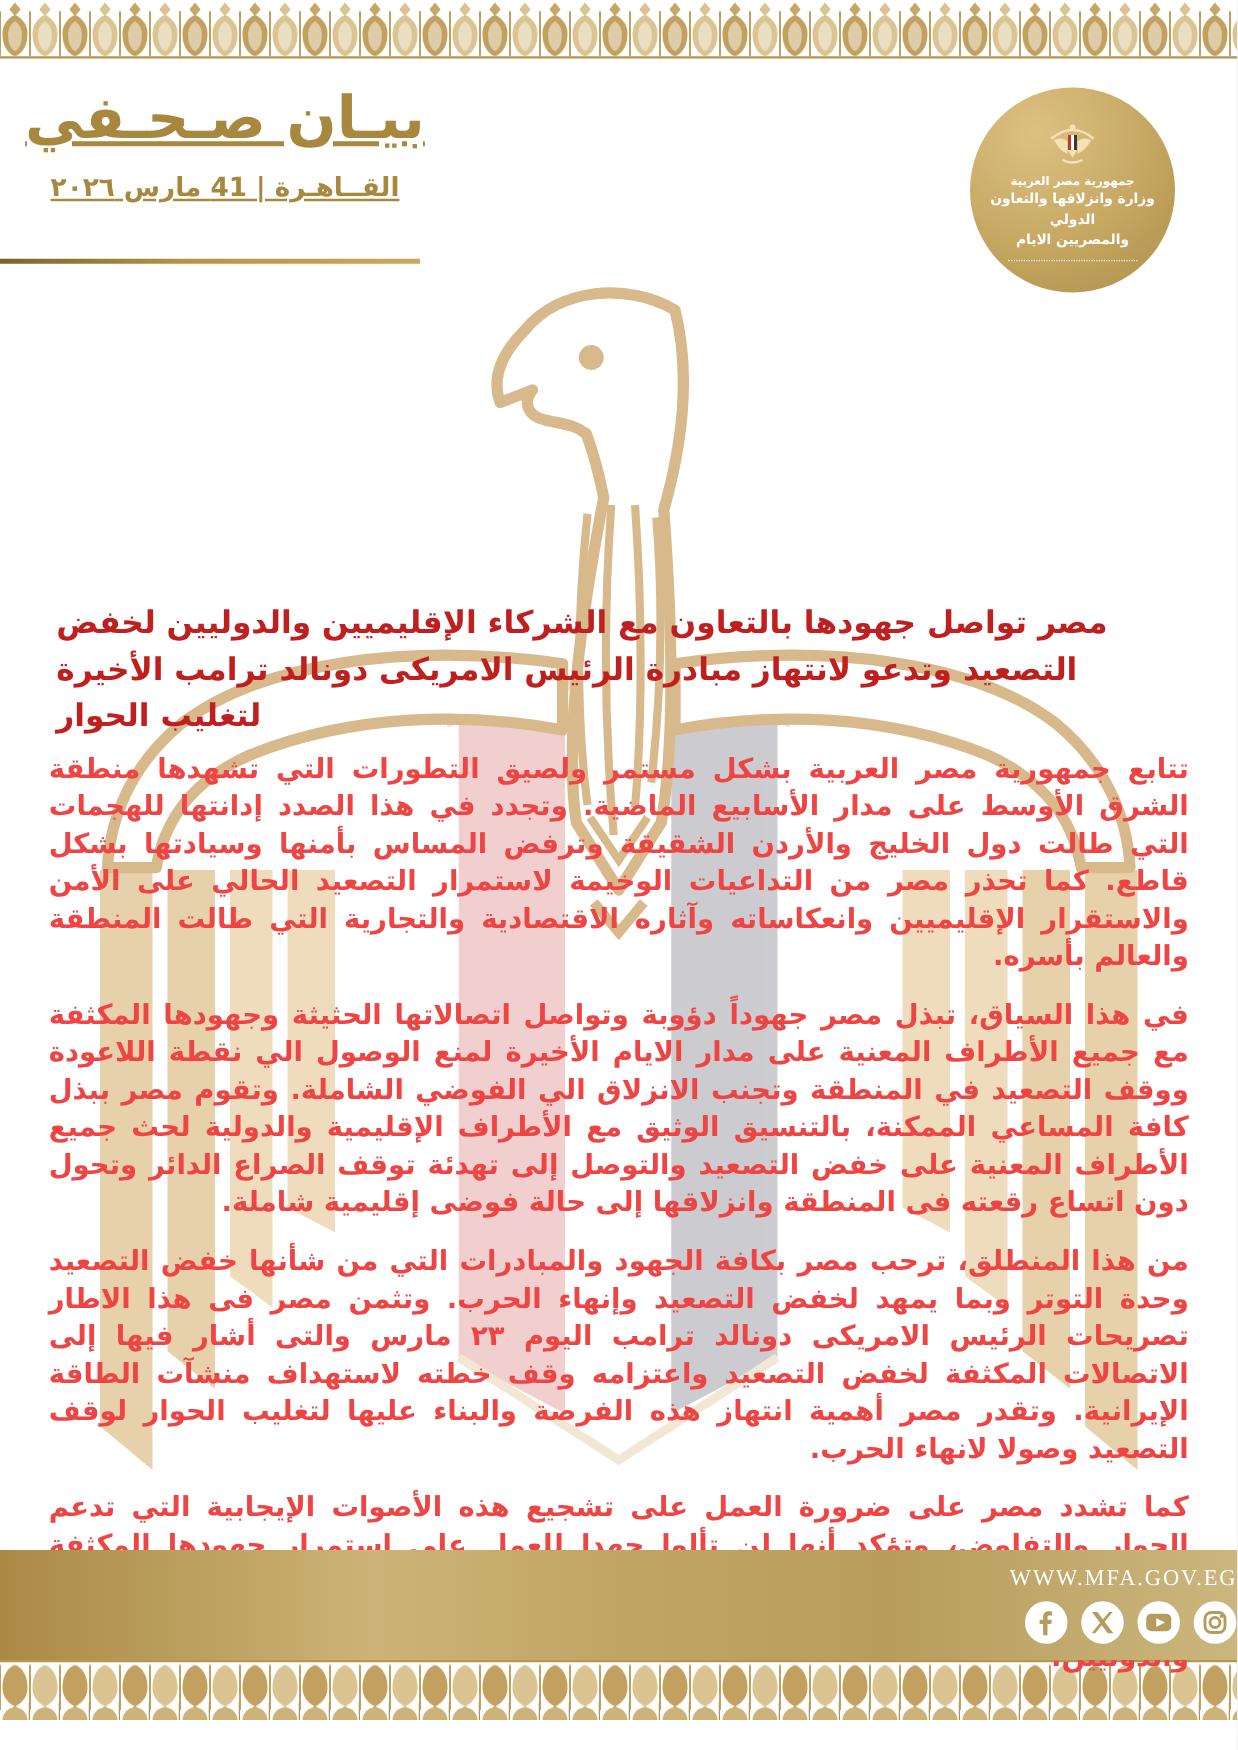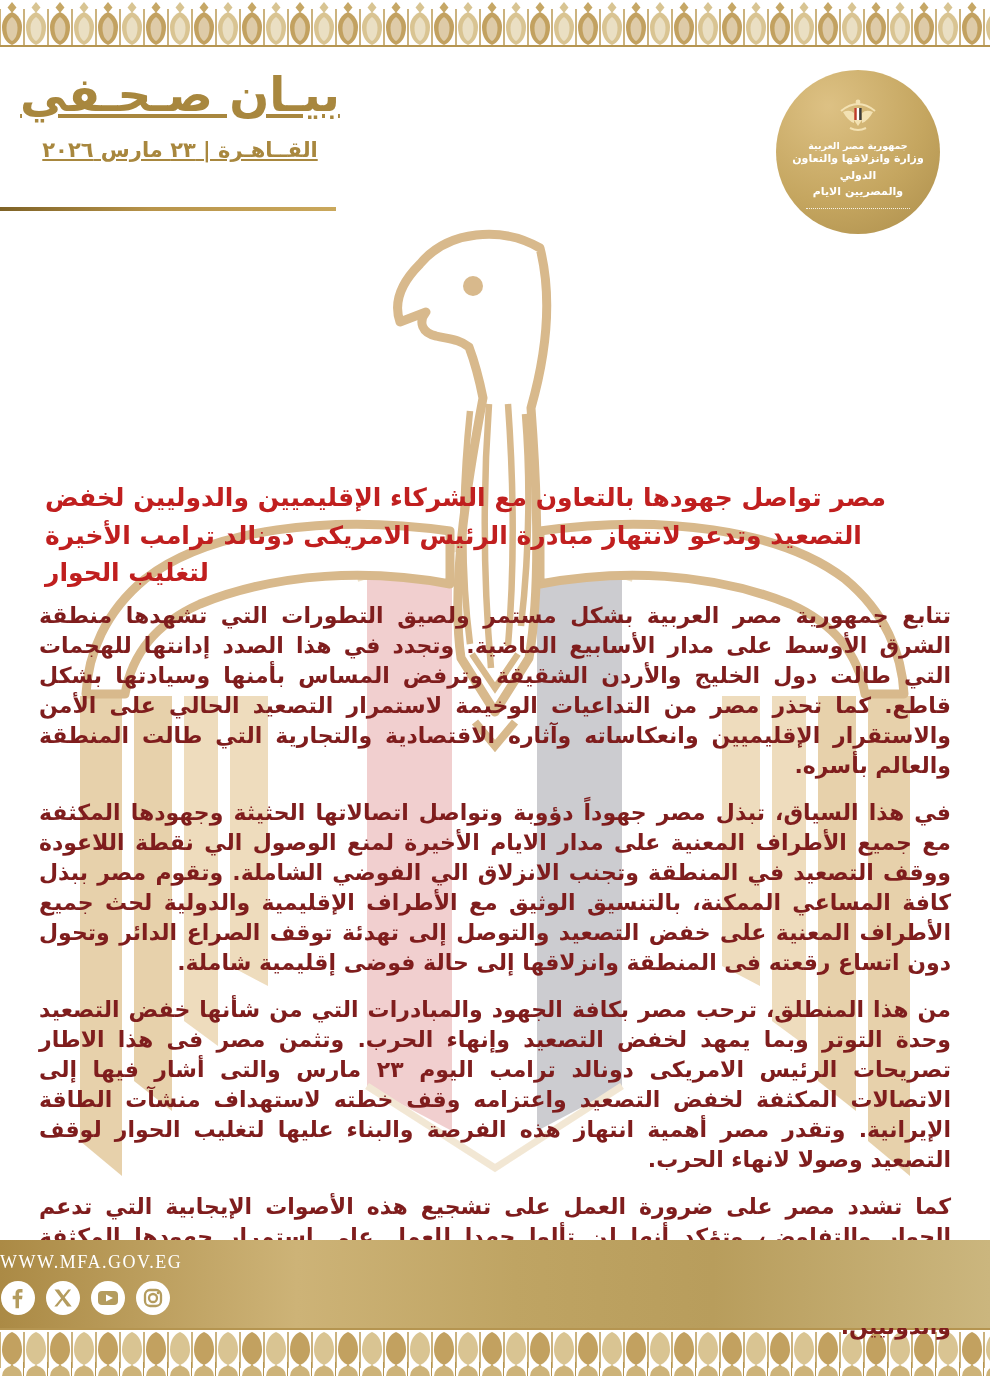--- a/index.html
+++ b/index.html
@@ -52,30 +52,30 @@
   .watermark{position:absolute;top:226px;left:70px;z-index:0;}
 
   
   .headline{
     position:absolute;top:479px;left:45px;width:900px;z-index:1;
     direction:rtl;text-align:left;color:#c01f1f;
     font-size:25px;font-weight:bold;line-height:1.5;
   }
   .body-text{
     position:absolute;top:601px;left:39px;width:912px;z-index:1;
-    direction:rtl;text-align:justify;color:#7f1d1d;
+    direction:rtl;text-align:justify;color:#ef4444;
     font-size:22px;font-weight:bold;line-height:30px;
   }
   .body-text p{margin:0 0 17px 0;}
 
   
   .footer-bar{
     position:absolute;top:1240px;left:0;width:990px;height:88px;z-index:2;
     background:linear-gradient(90deg,#ab8a45 0%,#cdb377 30%,#bfa463 52%,#b89d5c 72%,#cbb67e 100%);
-    display:flex;flex-direction:column;align-items:flex-start;justify-content:center;gap:7px;
+    display:flex;flex-direction:column;align-items:flex-end;justify-content:center;gap:7px;
   }
   .footer-url{
     color:#ffffff;font-family:"Liberation Serif",serif;
     font-size:18px;letter-spacing:1.5px;
   }
   .social-row{display:flex;gap:9px;}
   .social-icon{width:36px;height:36px;display:block;cursor:pointer;}
 </style>
 </head>
 <body>
@@ -96,21 +96,21 @@
         <rect x="0" y="9" width="0.8" height="36" fill="#bfa05e"></rect>
         <rect x="47.2" y="9" width="0.8" height="36" fill="#bfa05e"></rect>
       </pattern>
     </defs>
     <rect width="990" height="47" fill="url(#lotusT)"></rect>
     <rect y="45" width="990" height="2" fill="#b59551"></rect>
   </svg>
 
   <div class="header-left">
     <h1 class="doc-title">بيـان صـحـفي</h1>
-    <div class="doc-dateline">القــاهـرة | ٢٣ مارس ٢٠٢٦</div>
+    <div class="doc-dateline">القــاهـرة | 41 مارس ٢٠٢٦</div>
   </div>
   <div class="header-rule"></div>
 
   <div class="seal">
     <div class="seal-ring"></div>
     <div class="seal-disc">
       <svg width="42" height="40" viewBox="0 0 42 40" aria-hidden="true">
         <path d="M4 16 Q21 2 38 16" fill="none" stroke="#f3e2b4" stroke-width="2"></path>
         <path d="M6 17 Q13 14 17 18 L17 28 Q11 26 6 17 Z" fill="#f3e2b4"></path>
         <path d="M36 17 Q29 14 25 18 L25 28 Q31 26 36 17 Z" fill="#f3e2b4"></path>

